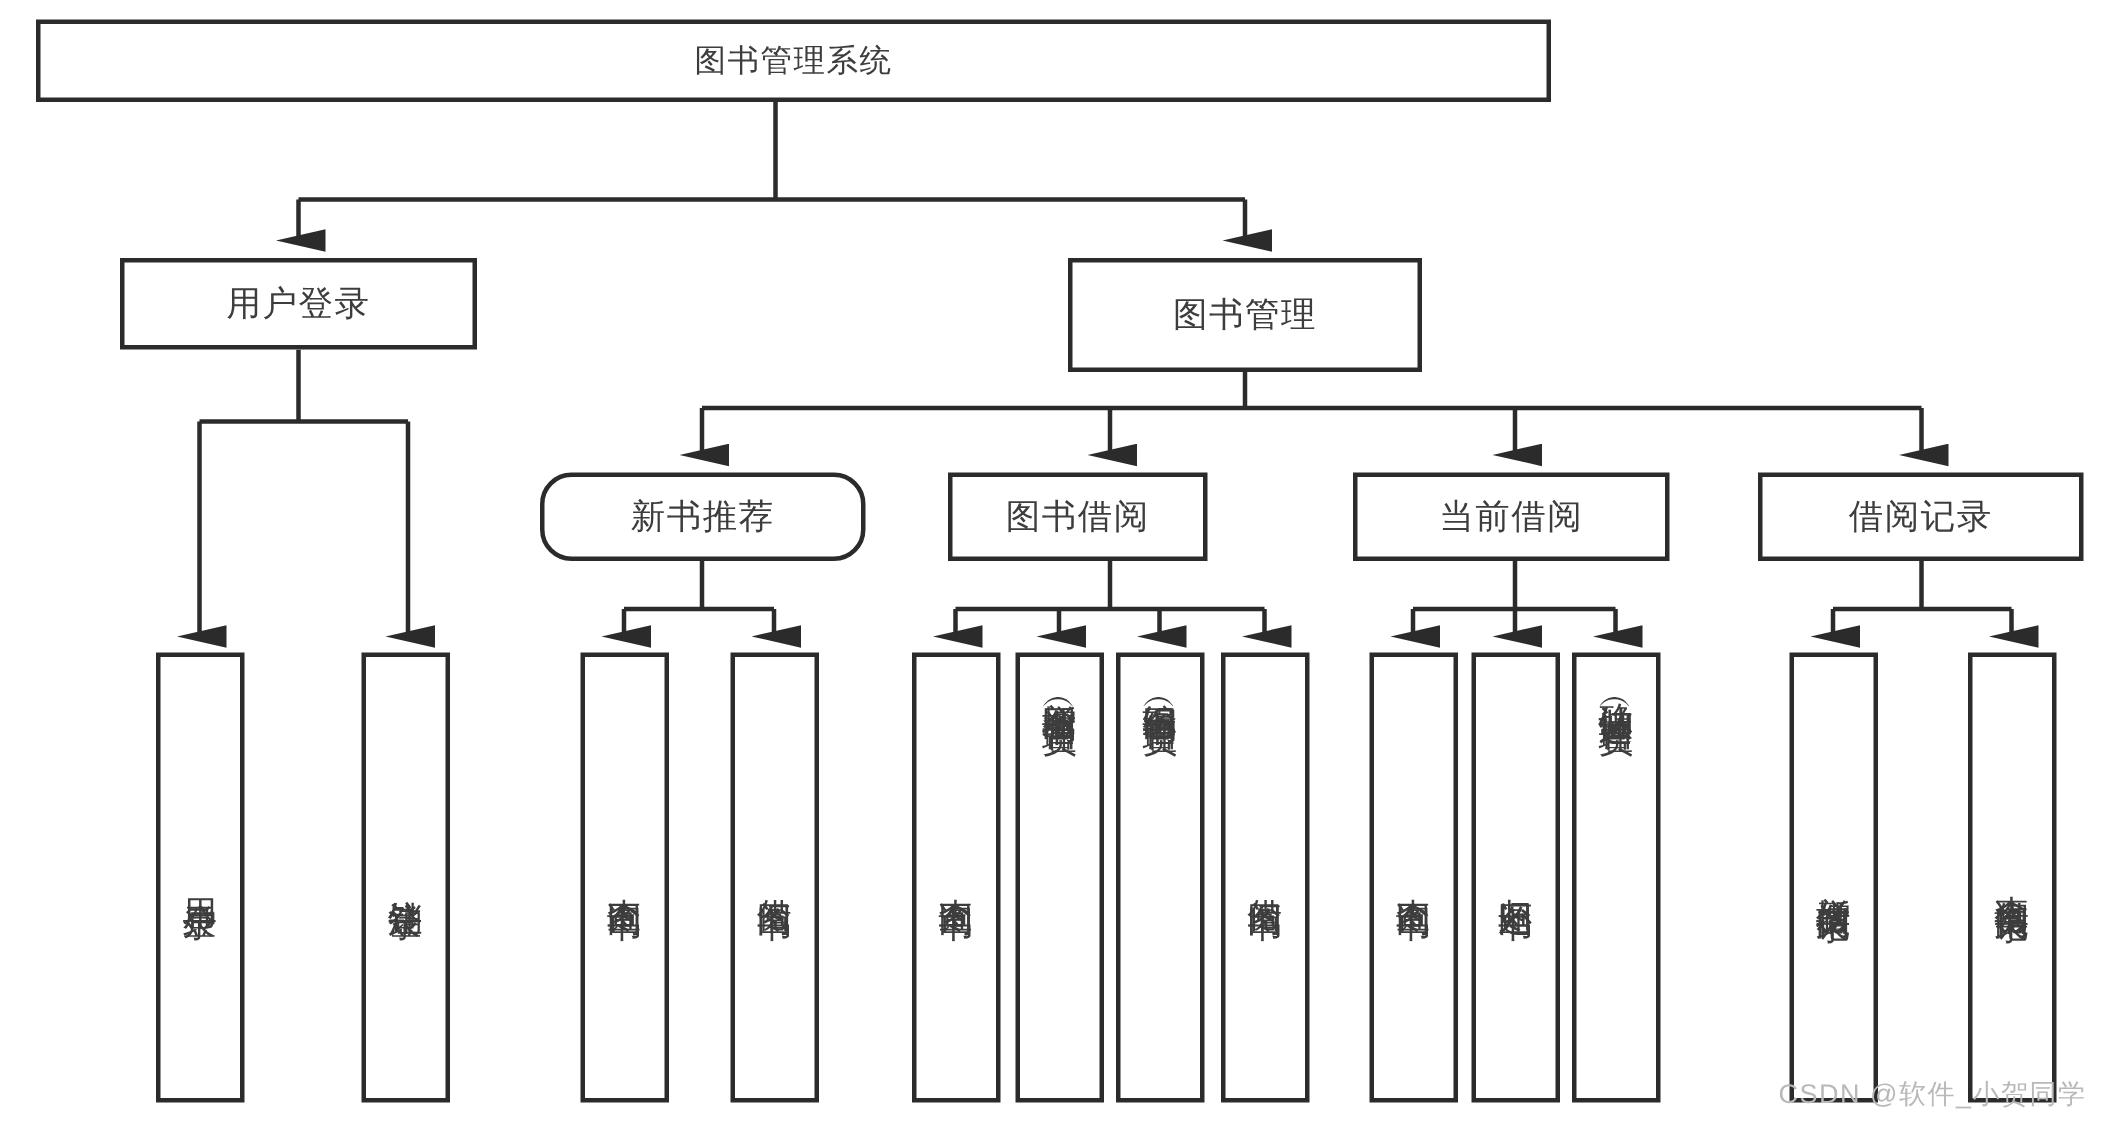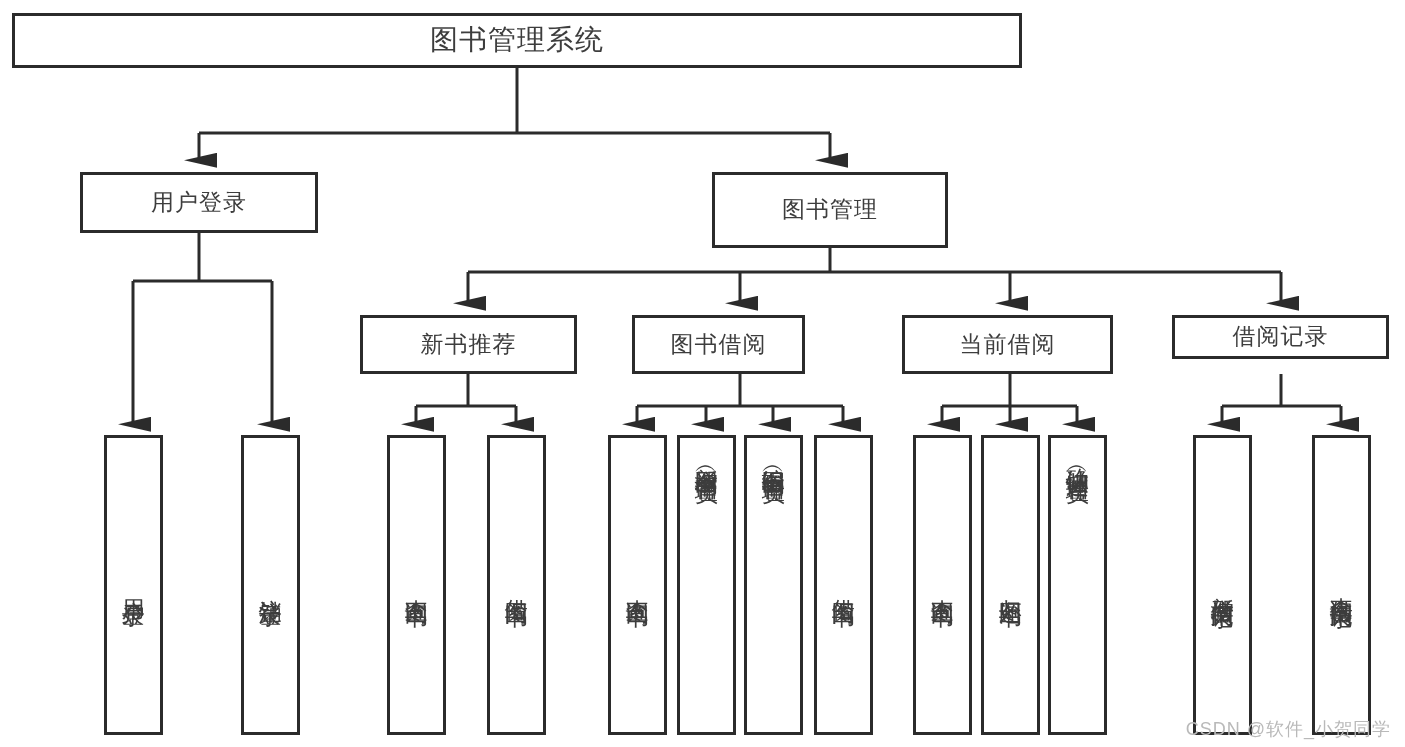--- a/index.html
+++ b/index.html
@@ -35,21 +35,22 @@
     align-items: center;
     justify-content: center;
     color: #3d3d3d;
   }
   .node.h {
     font-size: 23px;
     letter-spacing: 1px;
     line-height: 1.1;
   }
   .node.root {
-    font-size: 28px;
+    font-size: 21px;
+    margin-left: 12px;
   }
   .node.v {
     align-items: flex-start;
     justify-content: center;
     padding-top: 12px;
   }
   .vtext {
     writing-mode: vertical-rl;
     text-orientation: upright;
     font-size: 23px;
@@ -130,27 +131,27 @@
       <path d="M1341,406 L1341,424" marker-end="url(#arrow)"></path>
     </g>
   </svg>
 
   <div class="node h root" style="left:12px; top:13px; width:1010px; height:55px;">图书管理系统</div>
 
   <div class="node h" style="left:80px; top:172px; width:238px; height:61px;">用户登录</div>
 
   <div class="node h" style="left:712px; top:172px; width:236px; height:76px;">图书管理</div>
 
-  <div class="node h" style="left:360px; top:315px; width:217px; height:59px;">新书推荐</div>
+  <div class="node h" style="left:360px; top:315px; width:217px; height:59px;border-radius:21px;">新书推荐</div>
 
   <div class="node h" style="left:632px; top:315px; width:173px; height:59px;">图书借阅</div>
 
   <div class="node h" style="left:902px; top:315px; width:211px; height:59px;font-family:Liberation Serif, serif;">当前借阅</div>
 
-  <div class="node h" style="left:1172px; top:315px; width:217px; height:44px;">借阅记录</div>
+  <div class="node h" style="left:1172px; top:315px; width:217px; height:59px;">借阅记录</div>
 
   <div class="node v mid" style="left:104px; top:435px; width:59px; height:300px;">
     <span class="vtext">用户登录</span>
   </div>
 
   <div class="node v mid" style="left:241px; top:435px; width:59px; height:300px;">
     <span class="vtext">注销登录</span>
   </div>
 
   <div class="node v mid" style="left:387px; top:435px; width:59px; height:300px;">

